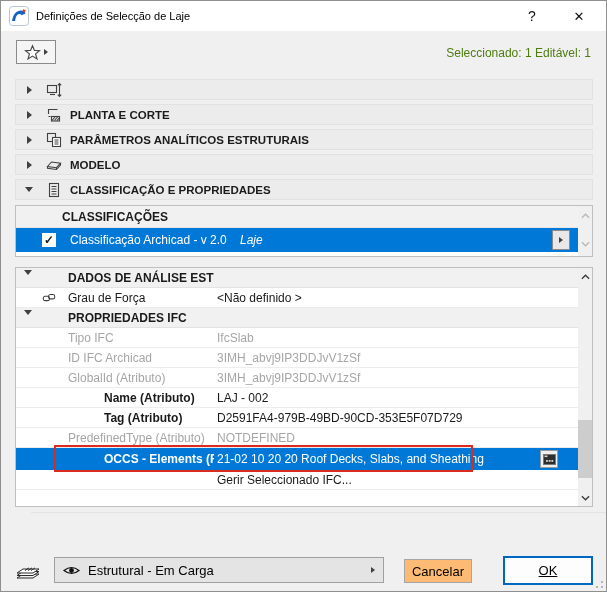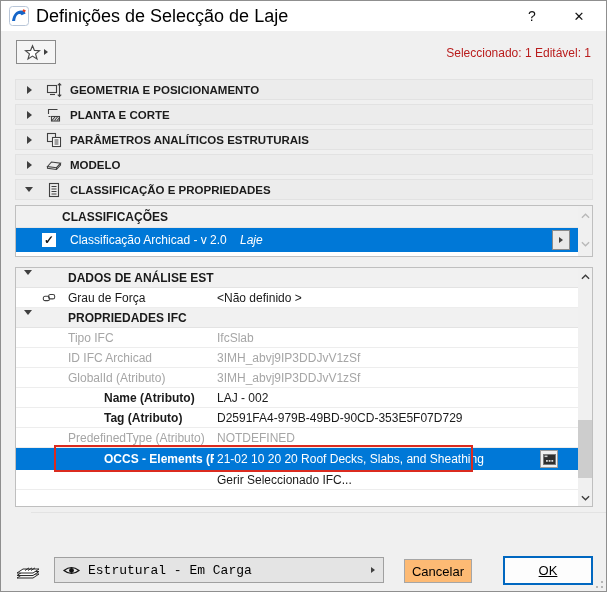--- a/index.html
+++ b/index.html
@@ -7,27 +7,27 @@
   .dialog{
     position:relative;width:607px;height:592px;
     background:var(--dialog-bg,#f0f0f0);
     border:1px solid #8f8f8f;
     font-family:"Liberation Sans",sans-serif;
     font-size:12px;color:#1a1a1a;overflow:hidden;
   }
   
   .titlebar{position:absolute;top:0;left:0;right:0;height:30px;background:var(--titlebar-bg,#fff);display:flex;align-items:center;}
   .app-icon{width:20px;height:20px;margin-left:8px;flex:0 0 auto;}
-  .title{margin-left:7px;font-size:18px;color:#000;}
+  .title{margin-left:7px;font-size:11px;color:#000;}
   .tb-btn{position:absolute;top:0;width:38px;height:30px;border:0;background:transparent;font-size:14px;color:#111;cursor:default;font-family:inherit;}
   .tb-help{right:55px;}
   .tb-close{right:8px;font-size:13px;}
   
   .fav-btn{position:absolute;left:15px;top:39px;width:40px;height:24px;background:#f5f5f5;border:1px solid #8a8a8a;display:flex;align-items:center;justify-content:center;gap:3px;padding:0;}
-  .sel-status{position:absolute;right:15px;top:45px;font-size:12px;color:#b91c1c;}
+  .sel-status{position:absolute;right:15px;top:45px;font-size:12px;color:#4d7c0f;}
   
   .sections{position:absolute;left:14px;top:78px;width:578px;}
   .sec-bar{height:21px;margin-bottom:4px;background:#ececec;border:1px solid #e2e2e2;display:flex;align-items:center;}
   .sec-arrow{width:26px;display:flex;justify-content:center;}
   .sec-icon{width:24px;display:flex;justify-content:center;}
   .sec-label{font-weight:bold;font-size:11.5px;margin-left:4px;color:#1b1b1b;}
   .tri-r{width:0;height:0;border-top:4px solid transparent;border-bottom:4px solid transparent;border-left:5px solid #404040;}
   .tri-d{width:0;height:0;border-left:4px solid transparent;border-right:4px solid transparent;border-top:5px solid #404040;}
   .tri-r.sm{border-top-width:3px;border-bottom-width:3px;border-left-width:4px;}
   
@@ -55,21 +55,21 @@
   .prow-icon{position:absolute;left:26px;top:3px;}
   .prow-label{position:absolute;left:52px;top:0;line-height:20px;width:146px;white-space:nowrap;overflow:hidden;}
   .prow-value{position:absolute;left:201px;top:0;line-height:20px;right:6px;white-space:nowrap;overflow:hidden;}
   .prow.sel .prow-label,.prow.sel .prow-value{line-height:22px;}
   .more-btn{position:absolute;right:22px;top:2px;width:18px;height:18px;background:#f0f0f0;border:1px solid #9a9a9a;display:flex;align-items:center;justify-content:center;padding:0;}
   
   .annotation{position:absolute;left:53px;top:444px;width:419px;height:27px;border:2px solid var(--annotation-red,#db2b1f);z-index:6;pointer-events:none;}
   
   .footer-sep{position:absolute;left:30px;top:511px;right:0;height:1px;background:#e3e3e3;}
   .layers-btn{position:absolute;left:14px;top:558px;width:30px;height:24px;background:transparent;border:0;padding:0;}
-  .layer-select{position:absolute;left:53px;top:556px;width:330px;height:26px;background:#e4e4e4;border:1px solid #a0a0a0;display:flex;align-items:center;padding:0 8px;font-family:Liberation Mono, monospace;}
+  .layer-select{position:absolute;left:53px;top:556px;width:330px;height:26px;background:#e4e4e4;border:1px solid #a0a0a0;display:flex;align-items:center;padding:0 8px;}
   .layer-label{margin-left:8px;font-size:13px;color:#000;}
   .layer-select .tri-r{margin-left:auto;}
   .btn{position:absolute;font-family:inherit;font-size:13px;color:#000;display:flex;align-items:center;justify-content:center;}
   .btn-cancel{left:403px;top:558px;width:68px;height:24px;background:#fdba74;border:1px solid #a6a6a6;}
   .btn-ok{left:502px;top:555px;width:90px;height:29px;background:#fdfdfd;border:2px solid #0067c0;text-decoration:underline;}
   .resize-grip{position:absolute;right:3px;bottom:3px;width:10px;height:10px;}
   .resize-grip i{position:absolute;width:2px;height:2px;background:#b5b5b5;}
   svg{display:block;}
 </style>
 </head>
@@ -106,21 +106,20 @@
       <span class="sec-arrow">
           <span class="tri-r"></span>
         </span>
       <span class="sec-icon">
         <svg width="16" height="16" viewBox="0 0 16 16" fill="none" stroke="#404040" stroke-width="1.1">
           <rect x="1.5" y="3.5" width="9" height="7"></rect>
             <path d="M4 12.5 h5"></path>
           <path d="M13.5 1.5 v13 M11.8 3.3 l1.7-1.8 1.7 1.8 M11.8 12.7 l1.7 1.8 1.7-1.8"></path>
         </svg>
       </span>
-      <span class="sec-label">GEOMETRIA E POSICIONAMENTO</span>
     </div>
 
     <div class="sec-bar">
       <span class="sec-arrow">
           <span class="tri-r"></span>
         </span>
       <span class="sec-icon">
         <svg width="16" height="16" viewBox="0 0 16 16" fill="none" stroke="#404040" stroke-width="1.1">
           <path d="M2.5 7 V2.5 H11.5 M2.5 9.5 h2"></path>
           <rect x="5.5" y="9.5" width="8" height="4.5"></rect>

